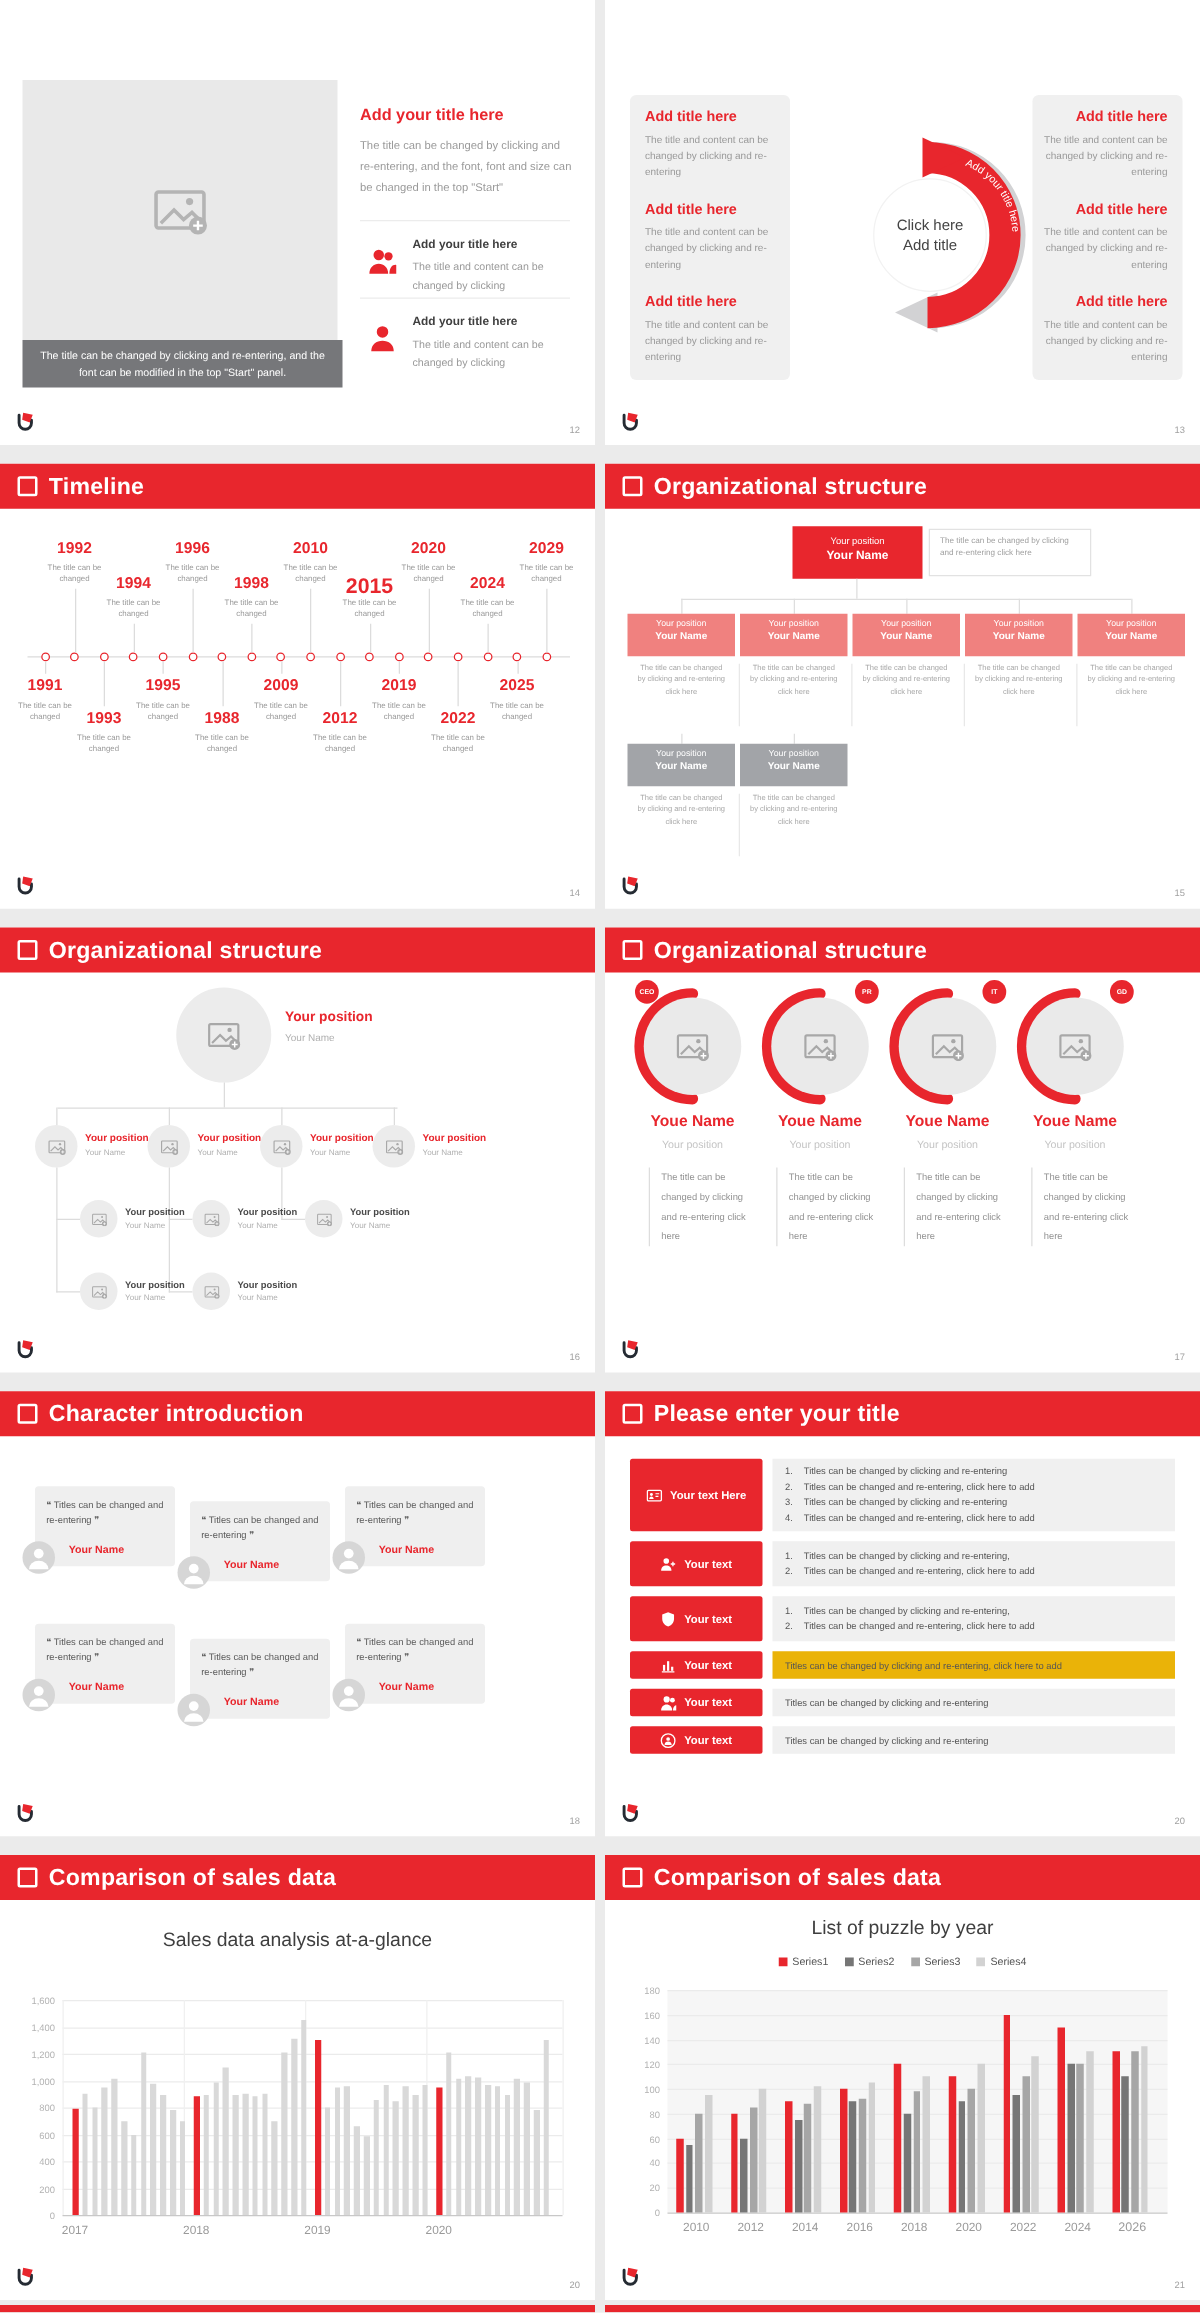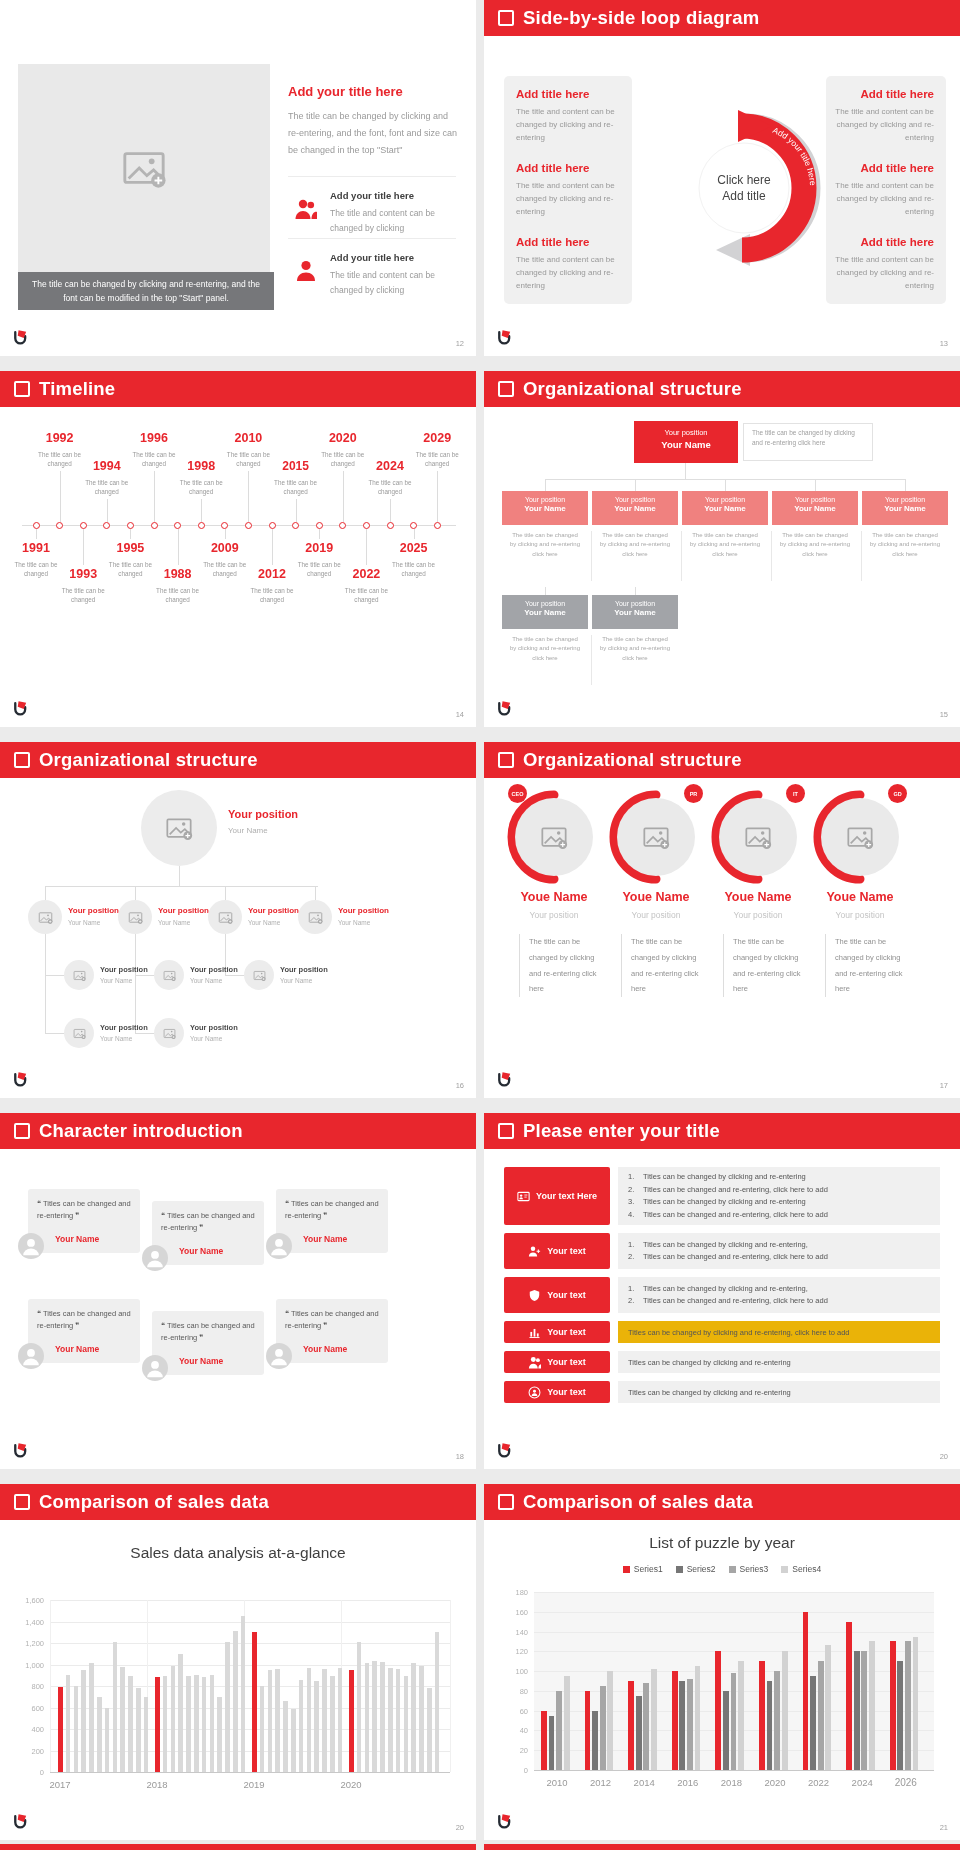--- a/index.html
+++ b/index.html
@@ -54,24 +54,20 @@
         <div style="position: absolute; left: 330px; top: 232px; width: 128px; color: rgb(154, 154, 154); font-size: 8.5px; line-height: 1.75;">The title and content can be changed by clicking</div>
       </div>
     <svg class="logo" viewBox="0 0 22 24">
         <path d="M4.5 4 v8.5 a6.8 7 0 0 0 13.6 0 v-3" fill="none" stroke="#252b33" stroke-width="3.2" stroke-linecap="round"></path>
         <path d="M9 1.2 l10.5 2.3 -3.3 8.4 -8.3 -3 z" fill="#e8262d"></path>
       </svg>
     <span class="pnum">12</span>
   </div>
 
   <div class="slide" style="left:484px;top:0">
-    <div class="s-header">
-      <span class="sq"></span>
-      <span class="s-title">Side-by-side loop diagram</span>
-    </div>
     <div class="s-body">
         <div style="position: absolute; left: 20px; top: 40px; width: 128px; height: 228px; background: rgb(240, 240, 240); border-radius: 5px;">
           <div style="position: absolute; left: 12px; top: 12px; color: rgb(232, 38, 45); font-weight: bold; font-size: 11.5px;">Add title here</div>
           <div style="position: absolute; left: 12px; top: 30px; width: 104px; color: rgb(153, 153, 153); font-size: 8px; line-height: 1.6;">The title and content can be changed by clicking and re-entering</div>
           <div style="position: absolute; left: 12px; top: 86px; color: rgb(232, 38, 45); font-weight: bold; font-size: 11.5px;">Add title here</div>
           <div style="position: absolute; left: 12px; top: 104px; width: 104px; color: rgb(153, 153, 153); font-size: 8px; line-height: 1.6;">The title and content can be changed by clicking and re-entering</div>
           <div style="position: absolute; left: 12px; top: 160px; color: rgb(232, 38, 45); font-weight: bold; font-size: 11.5px;">Add title here</div>
           <div style="position: absolute; left: 12px; top: 178px; width: 104px; color: rgb(153, 153, 153); font-size: 8px; line-height: 1.6;">The title and content can be changed by clicking and re-entering</div>
         </div>
         <div style="position: absolute; left: 342px; top: 40px; width: 120px; height: 228px; background: rgb(240, 240, 240); border-radius: 5px;">
@@ -172,21 +168,21 @@
         </div>
         <div style="position: absolute; left: 245px; top: 0px; width: 54px; height: 220px; text-align: center;">
           <div style="position: absolute; left: 23.5px; top: 115px; width: 7px; height: 7px; border: 1.5px solid rgb(232, 38, 45); border-radius: 50%; background: rgb(255, 255, 255); box-sizing: border-box;"></div>
           <div style="position: absolute; left: 27px; top: 122px; width: 1px; height: 36px; background: rgb(220, 220, 220);"></div>
           <div style="position: absolute; left: 0px; top: 160px; width: 54px; color: rgb(232, 38, 45); font-weight: bold; font-size: 12.5px;">2012</div>
           <div style="position: absolute; left: 4px; top: 179px; width: 46px; color: rgb(154, 154, 154); font-size: 6.3px; line-height: 1.45;">The title can be changed</div>
         </div>
         <div style="position: absolute; left: 268.6px; top: 0px; width: 54px; height: 220px; text-align: center;">
           <div style="position: absolute; left: 23.5px; top: 115px; width: 7px; height: 7px; border: 1.5px solid rgb(232, 38, 45); border-radius: 50%; background: rgb(255, 255, 255); box-sizing: border-box;"></div>
           <div style="position: absolute; left: 27px; top: 92px; width: 1px; height: 23px; background: rgb(220, 220, 220);"></div>
-          <div style="position: absolute; left: 0px; top: 52px; width: 54px; color: rgb(232, 38, 45); font-weight: bold; font-size: 12px;">2015</div>
+          <div style="position: absolute; left: 0px; top: 52px; width: 54px; color: rgb(232, 38, 45); font-weight: bold; font-size: 17px;">2015</div>
           <div style="position: absolute; left: 4px; top: 71px; width: 46px; color: rgb(154, 154, 154); font-size: 6.3px; line-height: 1.45;">The title can be changed</div>
         </div>
         <div style="position: absolute; left: 292.2px; top: 0px; width: 54px; height: 220px; text-align: center;">
           <div style="position: absolute; left: 23.5px; top: 115px; width: 7px; height: 7px; border: 1.5px solid rgb(232, 38, 45); border-radius: 50%; background: rgb(255, 255, 255); box-sizing: border-box;"></div>
           <div style="position: absolute; left: 27px; top: 122px; width: 1px; height: 10px; background: rgb(220, 220, 220);"></div>
           <div style="position: absolute; left: 0px; top: 134px; width: 54px; color: rgb(232, 38, 45); font-weight: bold; font-size: 12.5px;">2019</div>
           <div style="position: absolute; left: 4px; top: 153px; width: 46px; color: rgb(154, 154, 154); font-size: 6.3px; line-height: 1.45;">The title can be changed</div>
         </div>
         <div style="position: absolute; left: 315.8px; top: 0px; width: 54px; height: 220px; text-align: center;">
           <div style="position: absolute; left: 23.5px; top: 115px; width: 7px; height: 7px; border: 1.5px solid rgb(232, 38, 45); border-radius: 50%; background: rgb(255, 255, 255); box-sizing: border-box;"></div>

